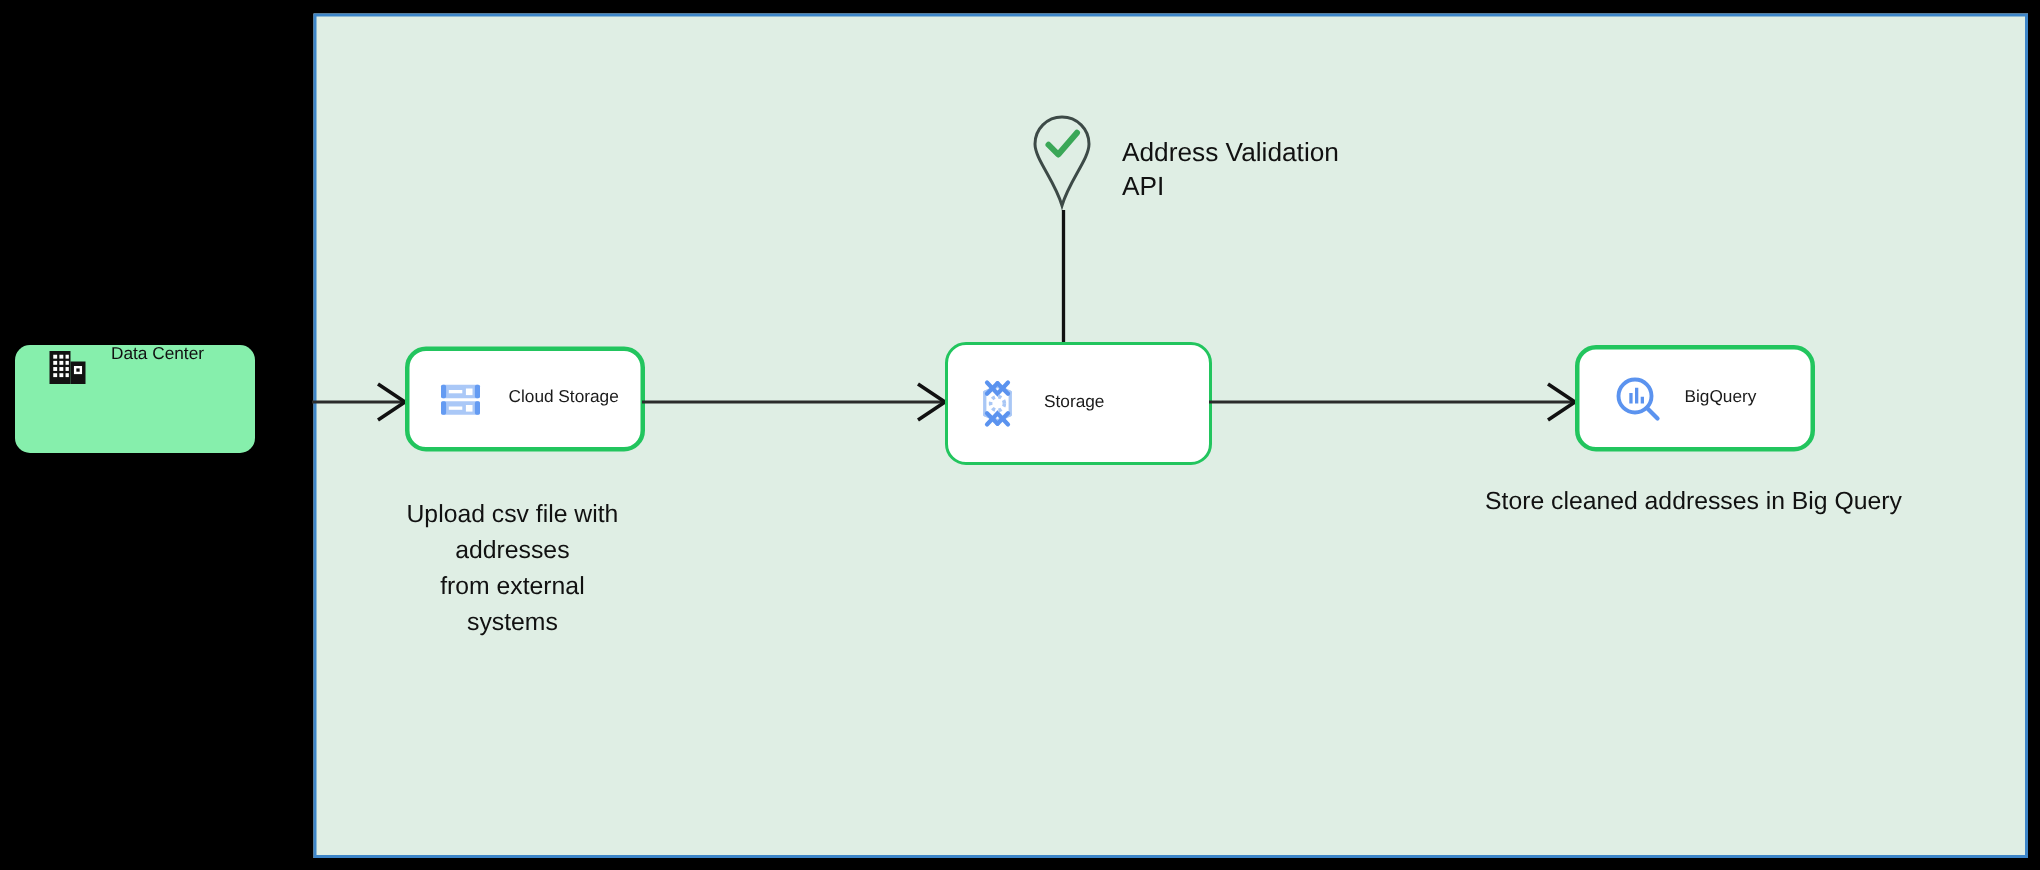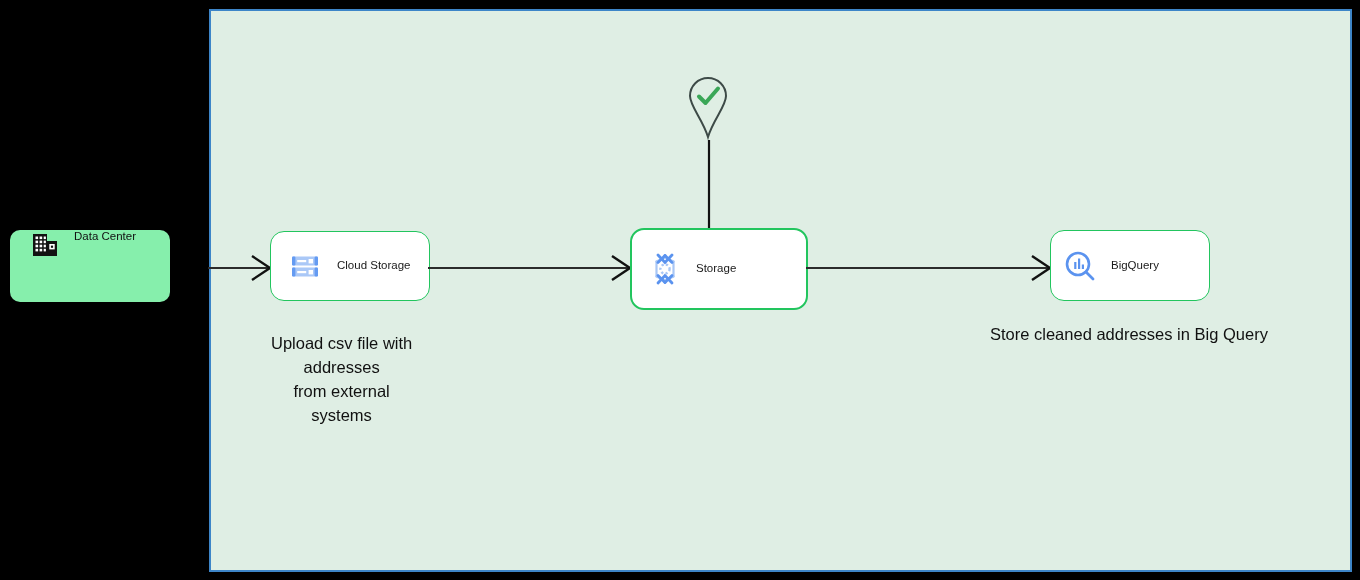--- a/index.html
+++ b/index.html
@@ -28,21 +28,21 @@
     background: #dfeee4;
     border: 2px solid #3d85c8;
     box-sizing: border-box;
   }
 
   
   .node {
     position: absolute;
     box-sizing: border-box;
     background: #ffffff;
-    border: 1px solid #22c55e;
+    border: 3px solid #22c55e;
     border-radius: 14px;
     display: flex;
     align-items: center;
   }
   .node .node-icon {
     flex: 0 0 auto;
     display: flex;
     align-items: center;
     justify-content: center;
   }
@@ -75,21 +75,21 @@
   }
   #node-dataflow .node-icon { width: 34px; height: 34px; }
   #node-dataflow .node-label { margin-left: 14px; }
 
   
   #node-bigquery {
     left: 1050px;
     top: 230px;
     width: 160px;
     height: 71px;
-    padding-left: 12px;
+    padding-left: 22px;
   }
   #node-bigquery .node-icon { width: 34px; height: 34px; }
   #node-bigquery .node-label { margin-left: 14px; }
 
   
   #node-data-center {
     position: absolute;
     left: 10px;
     top: 230px;
     width: 160px;
@@ -209,20 +209,22 @@
 
   <svg class="connector" id="conn-cs-to-df" viewBox="0 0 206 42">
     <line x1="0" y1="20" x2="202" y2="20" stroke="#2b2b2b" stroke-width="2"></line>
     <path d="M 184 8 L 202 20 L 184 32" fill="none" stroke="#111111" stroke-width="2.4"></path>
   </svg>
 
   <svg id="api-marker" viewBox="0 0 44 66">
     <path d="M 22 3 C 32 3 40 11 40 21 C 40 31 27 45 22 62 C 17 45 4 31 4 21 C 4 11 12 3 22 3 Z" fill="none" stroke="#3d4a47" stroke-width="2"></path>
     <path d="M 13 21.5 L 19.5 28 L 32 13.5" fill="none" stroke="#3aa757" stroke-width="4" stroke-linecap="round" stroke-linejoin="round"></path>
   </svg>
+  <div id="api-marker-label">Address Validation
+API</div>
 
   <svg class="connector" id="conn-api-to-df" viewBox="0 0 30 92">
     <line x1="15" y1="0" x2="15" y2="90" stroke="#121212" stroke-width="2.2"></line>
   </svg>
 
   <div class="node" id="node-dataflow">
     <span class="node-icon">
       <svg width="34" height="34" viewBox="0 0 34 34">
         <g fill="none" stroke="#a9c7f5" stroke-width="2.2" stroke-linecap="round">
           <path d="M 8.5 9.5 L 8.5 24.5"></path>

